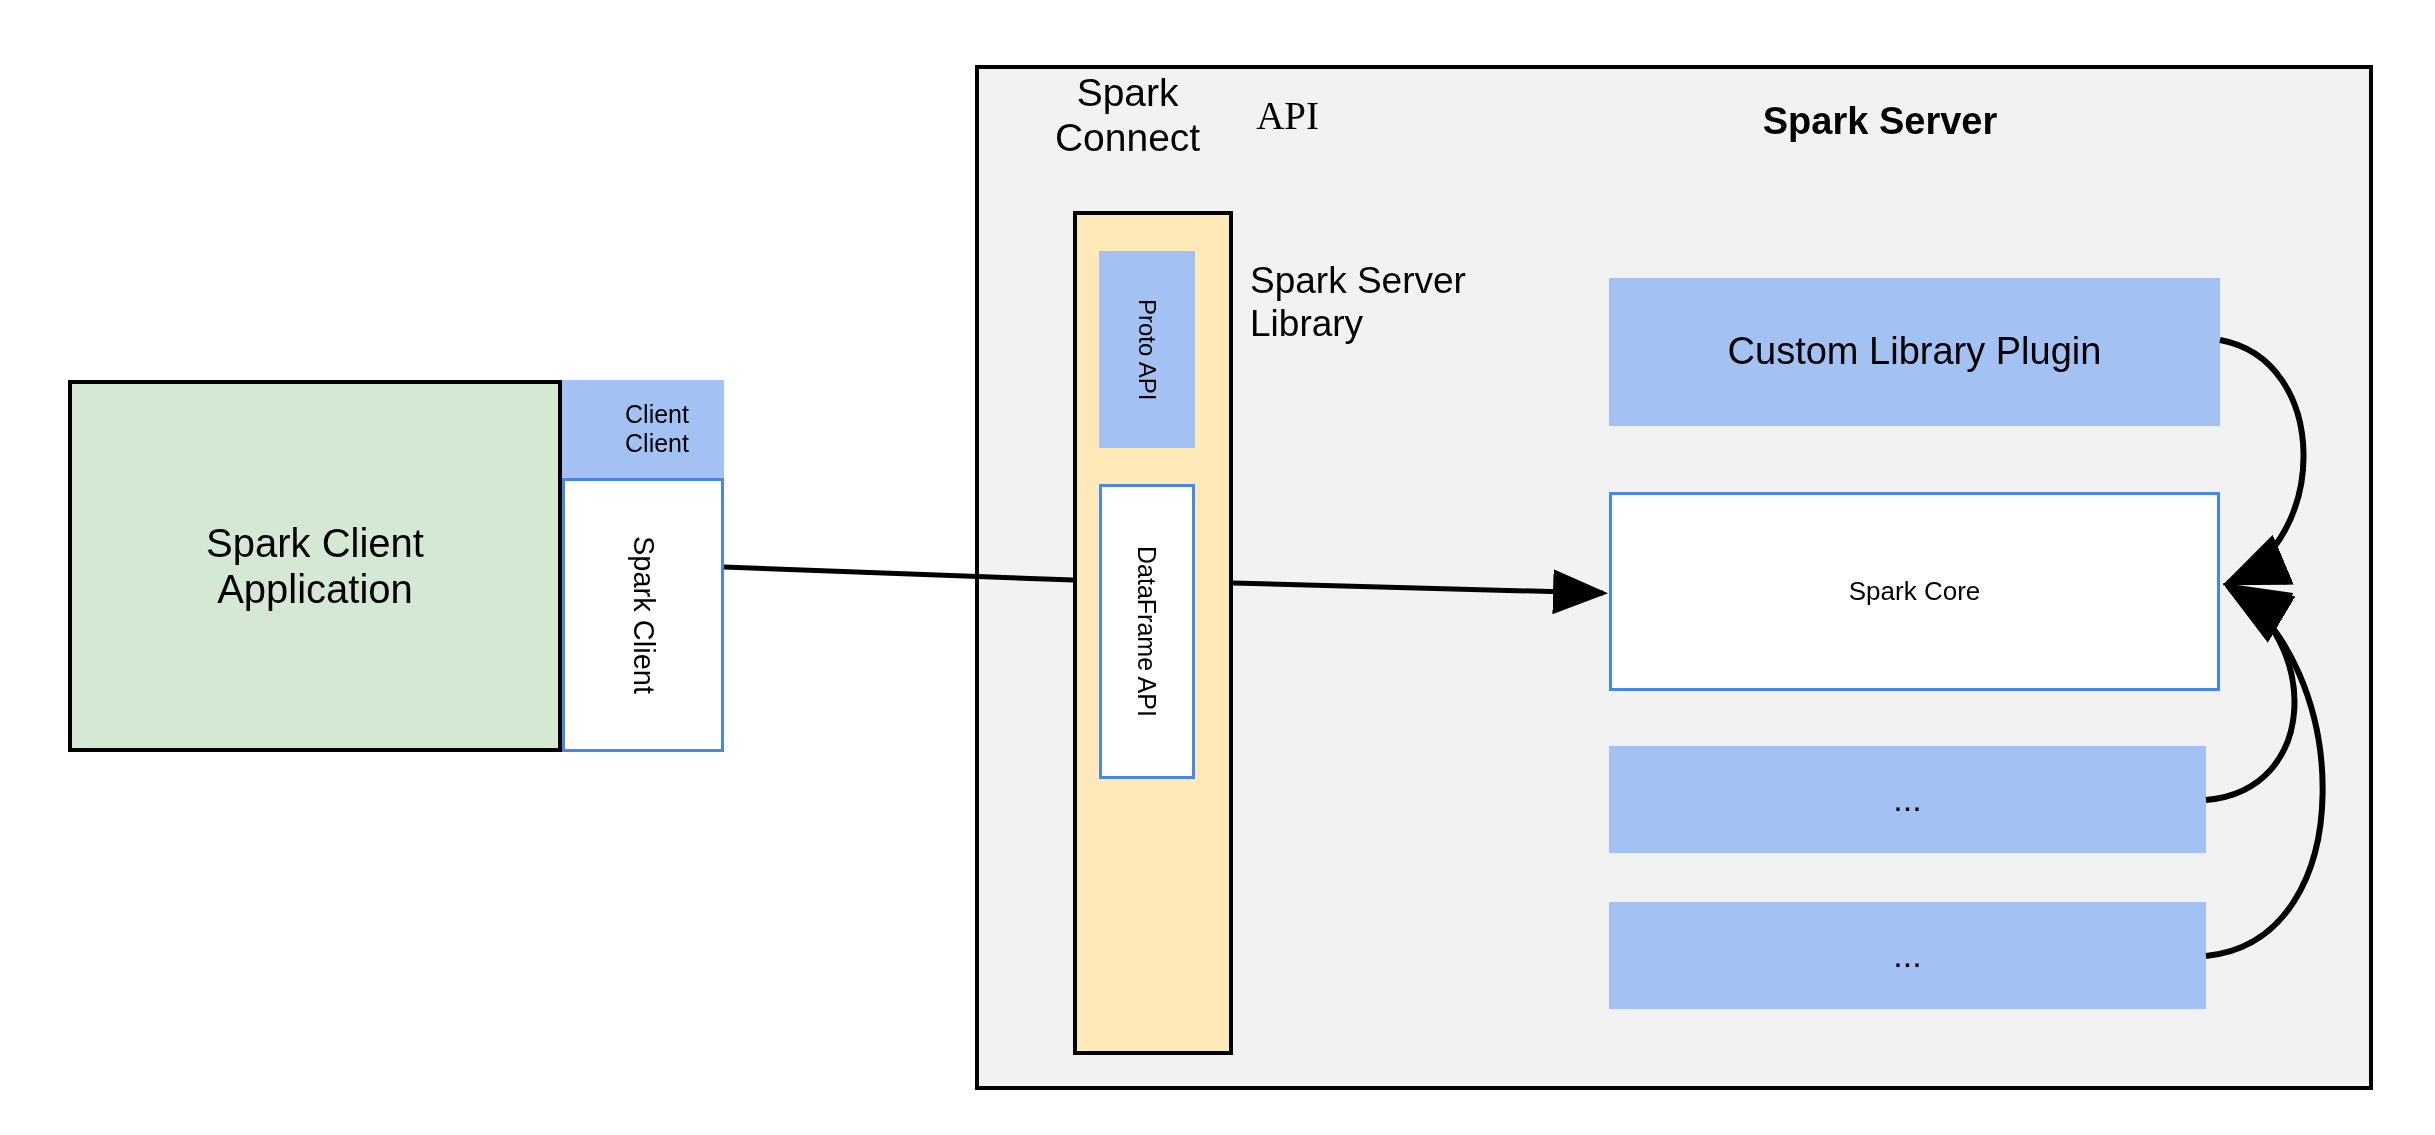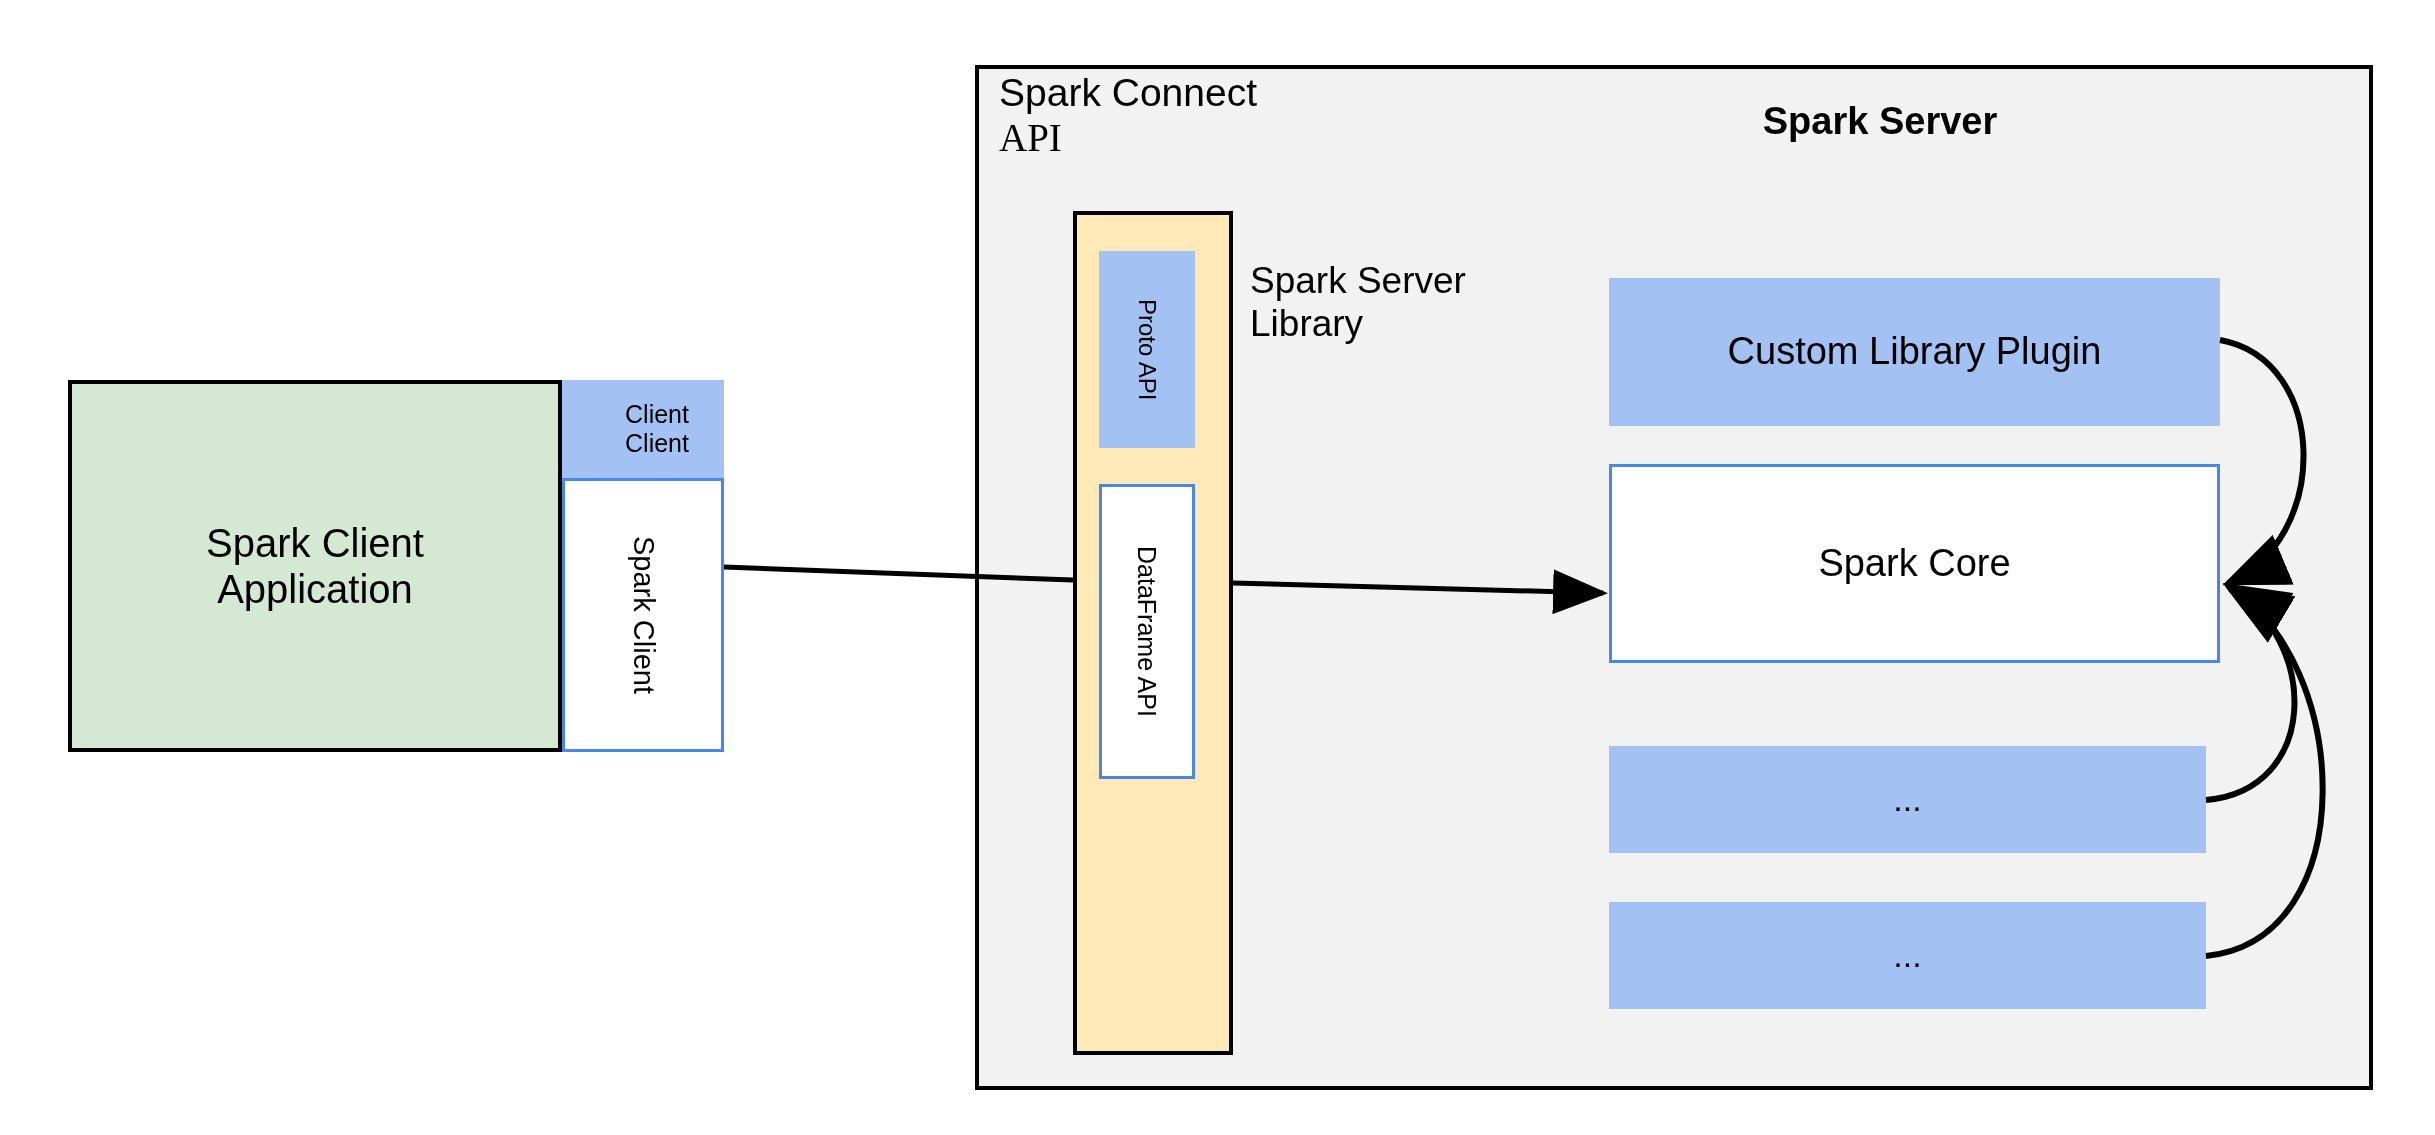--- a/index.html
+++ b/index.html
@@ -55,23 +55,23 @@
   
   #server-container {
     left: 975px; top: 65px; width: 1398px; height: 1025px;
     background: #f2f2f2;
     border: 4px solid #000000;
     display: block;
   }
   #spark-connect-label {
     left: 999px; top: 68px; width: 320px; height: 96px;
     font-size: 39px;
-    flex-direction: column;
+    flex-direction: row;
     justify-content: center;
-    align-items: flex-start;
+    align-items: center;
   }
   #spark-connect-label .l1 { display:block; }
   #spark-connect-label .l2 { display:block;font-family:Liberation Serif, serif; }
 
   #spark-server-title {
     left: 1660px; top: 98px; width: 440px; height: 48px;
     font-size: 38px;
     font-weight: bold;
   }
 
@@ -106,24 +106,24 @@
   #server-library-label .l2 { display:block; }
 
   
   #custom-plugin {
     left: 1609px; top: 278px; width: 611px; height: 148px;
     background: #a3c1f2;
     border: none;
     font-size: 38px;
   }
   #spark-core {
-    left: 1609px; top: 464px; width: 611px; height: 199px;
+    left: 1609px; top: 492px; width: 611px; height: 199px;
     background: #ffffff;
     border: 3px solid #4a86e8;
-    font-size: 38px;
+    font-size: 26px;
   }
   #more-1 {
     left: 1609px; top: 746px; width: 597px; height: 107px;
     background: #a3c1f2;
     border: none;
     font-size: 34px;
   }
   #more-2 {
     left: 1609px; top: 902px; width: 597px; height: 107px;
     background: #a3c1f2;

